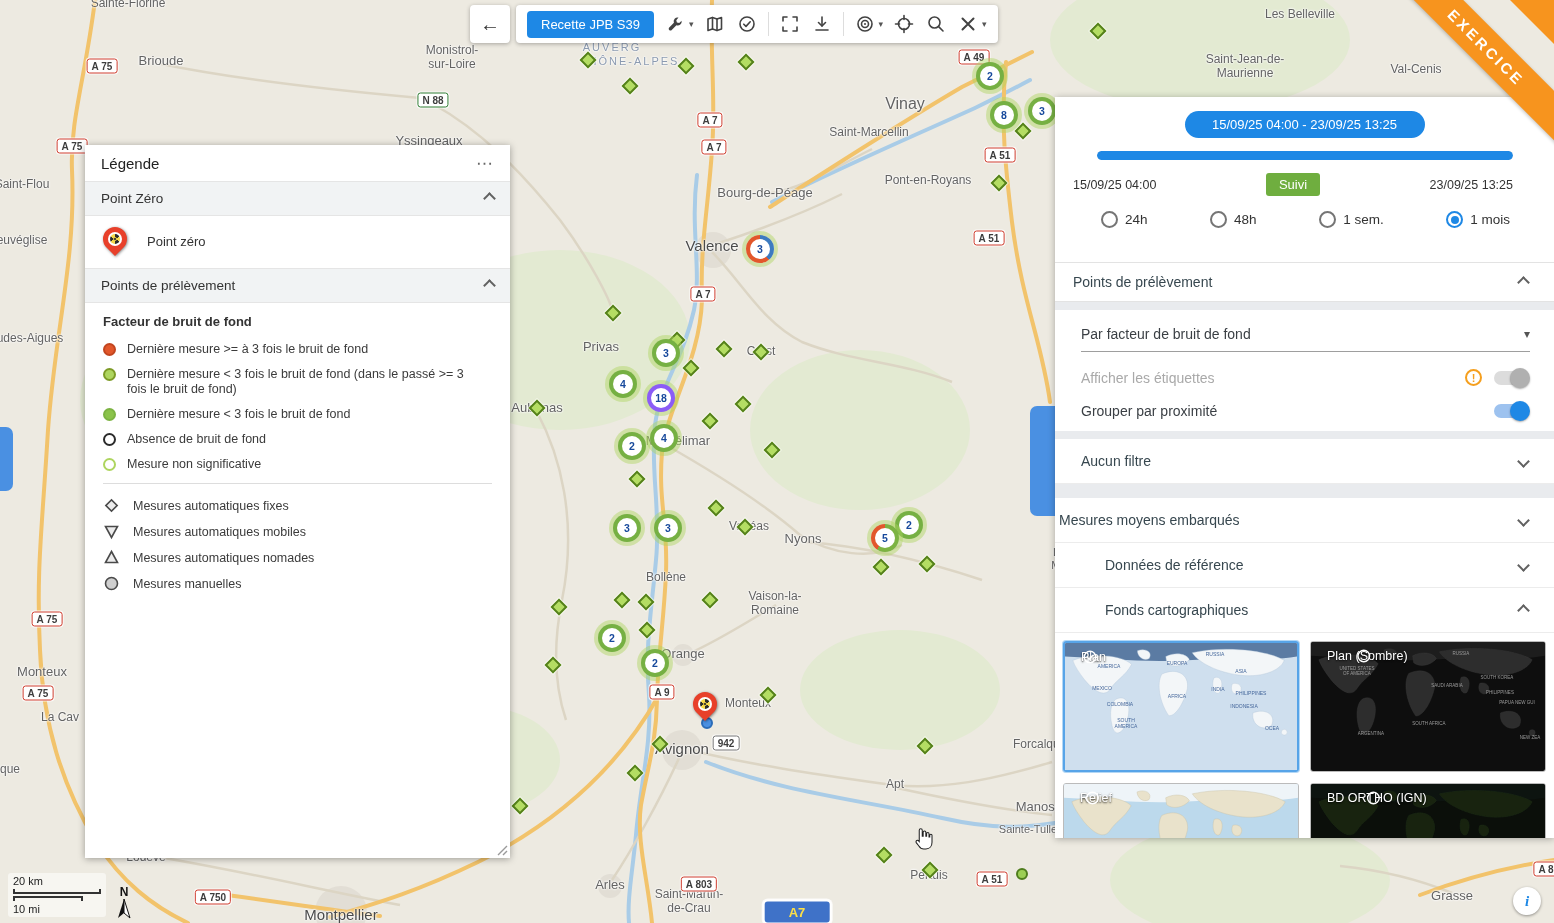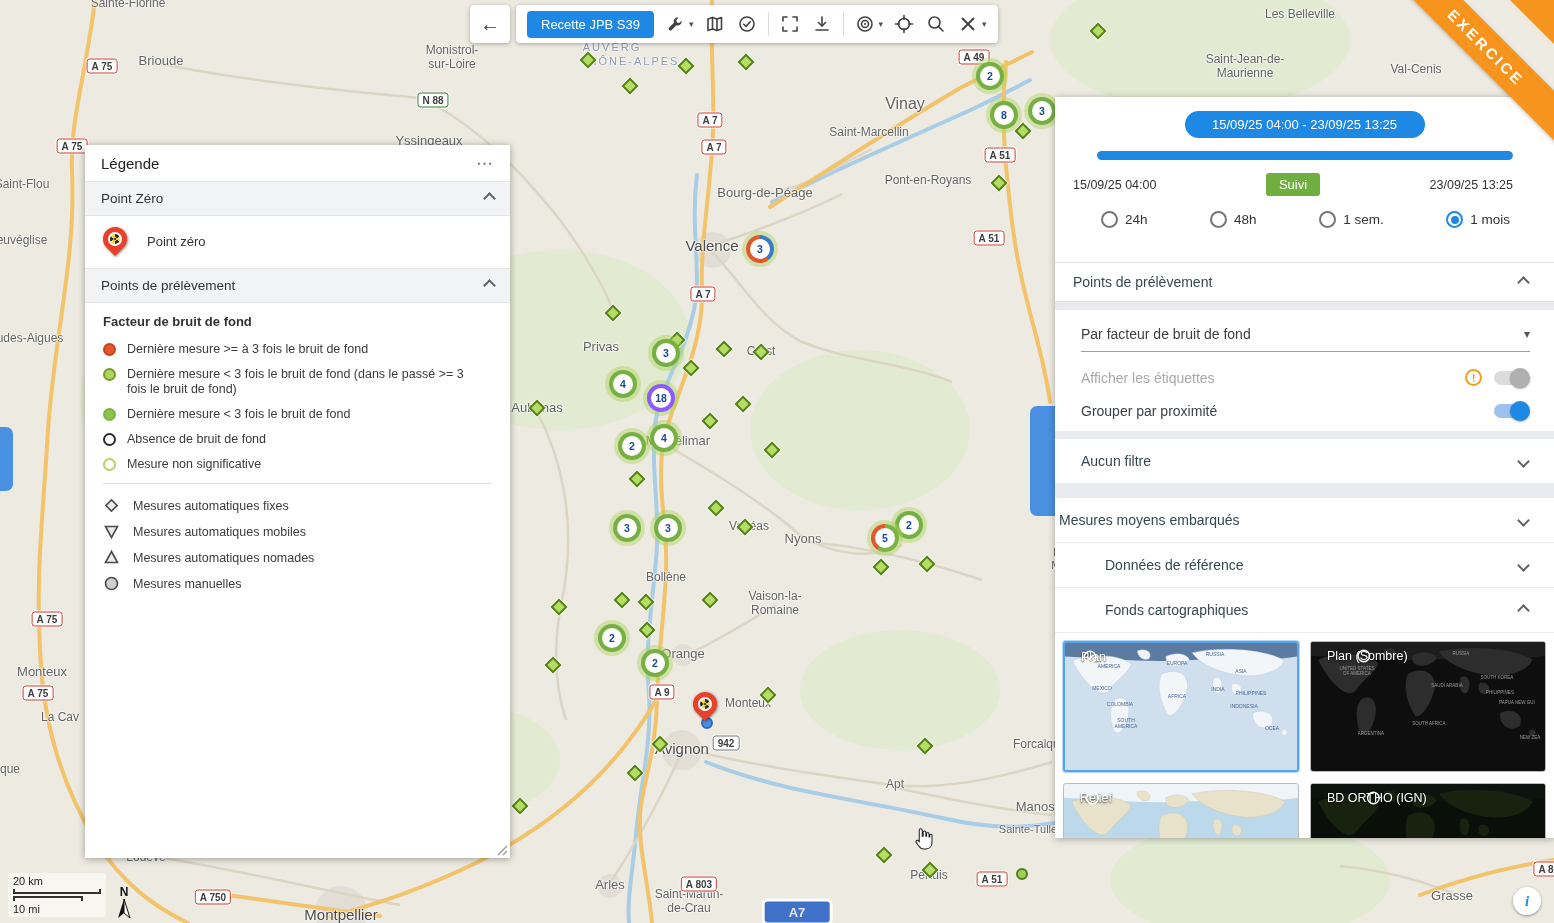--- a/index.html
+++ b/index.html
@@ -13,21 +13,21 @@
 #markers-layer{z-index:12}
 
 
 .map-label{position:absolute;transform:translate(-50%,-50%);color:#636363;
   text-shadow:0 0 2px #fff,0 0 2px #fff,0 0 3px #fff;white-space:pre;text-align:center;line-height:1.15}
 .shield{position:absolute;transform:translate(-50%,-50%);background:#fff;border:1.5px solid #cf3d2e;
   border-radius:3px;font-size:10px;font-weight:bold;color:#3d3d3d;padding:1px 4px;white-space:nowrap;
   box-shadow:0 0 0 1px rgba(255,255,255,.8)}
 .shield.green{border-color:#2f7d32}
 .shield.plain{border-color:#777}
-.shield.blue{background:#3f72c8;color:#e5e5e5;border:2px solid #fff;font-size:13px;padding:3px 24px;border-radius:5px}
+.shield.blue{background:#3f72c8;color:#fde047;border:2px solid #fff;font-size:13px;padding:3px 24px;border-radius:5px}
 
 
 .diamond{position:absolute;width:12px;height:12px;background:#b4dd63;border:2px solid #55801c;
   transform:translate(-50%,-50%) rotate(45deg);box-shadow:0 0 0 1px rgba(255,255,255,.7)}
 .cluster{position:absolute;width:28px;height:28px;border-radius:50%;transform:translate(-50%,-50%);
   display:flex;align-items:center;justify-content:center;box-shadow:0 0 0 4px rgba(174,213,95,.45)}
 .cluster-n{width:20px;height:20px;border-radius:50%;background:#fff;display:flex;align-items:center;
   justify-content:center;font-size:10.5px;font-weight:bold;color:#17499c}
 .mdot{position:absolute;width:12px;height:12px;border-radius:50%;transform:translate(-50%,-50%);
   background:#9ccf54;border:2px solid #4f7d1d}

